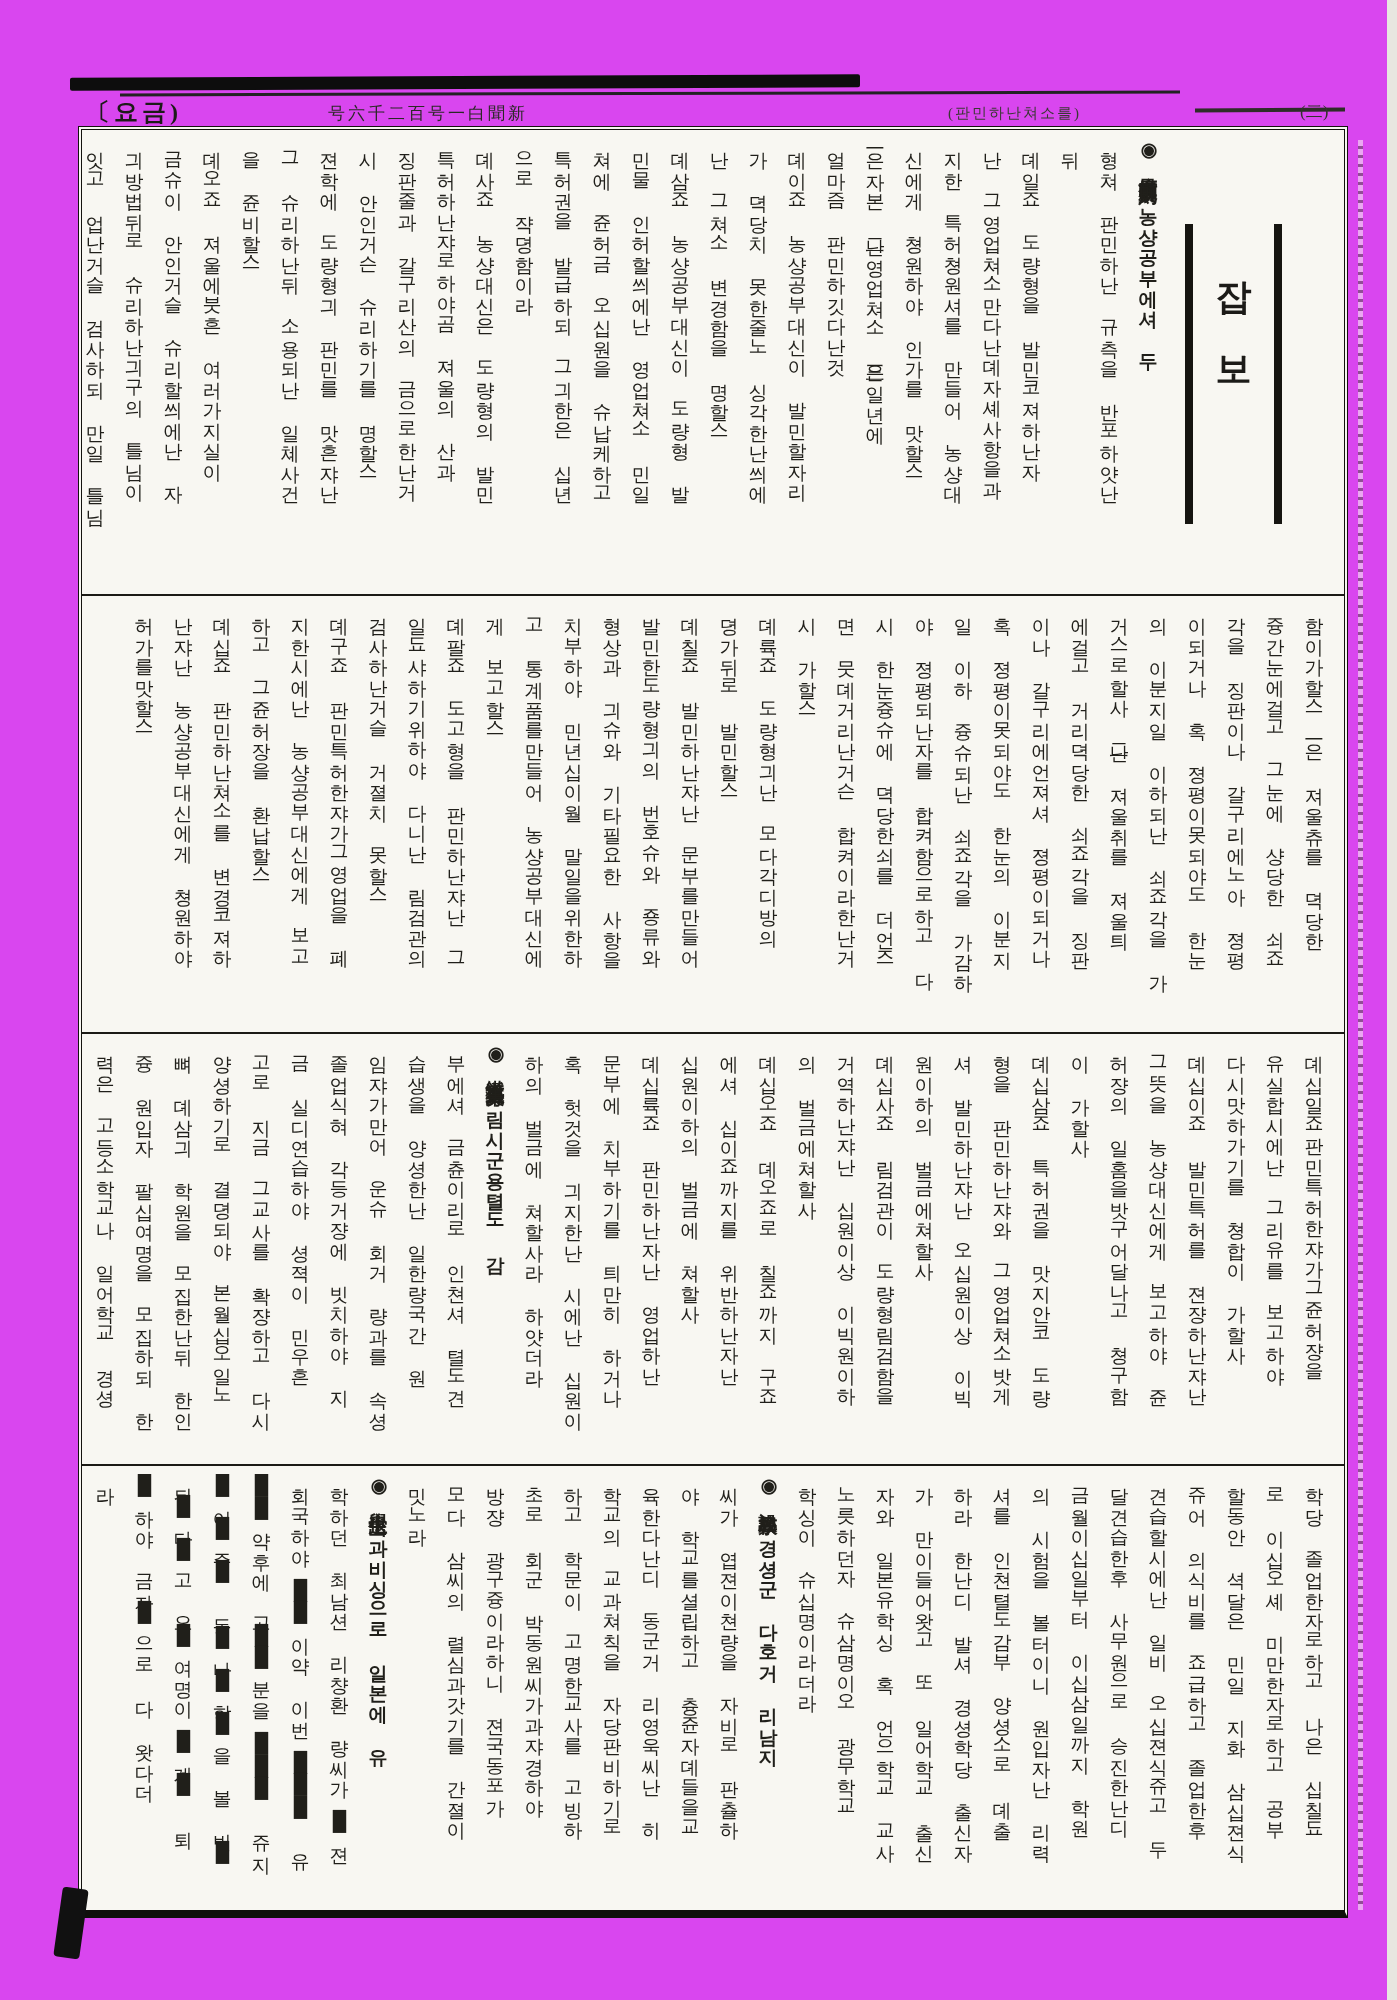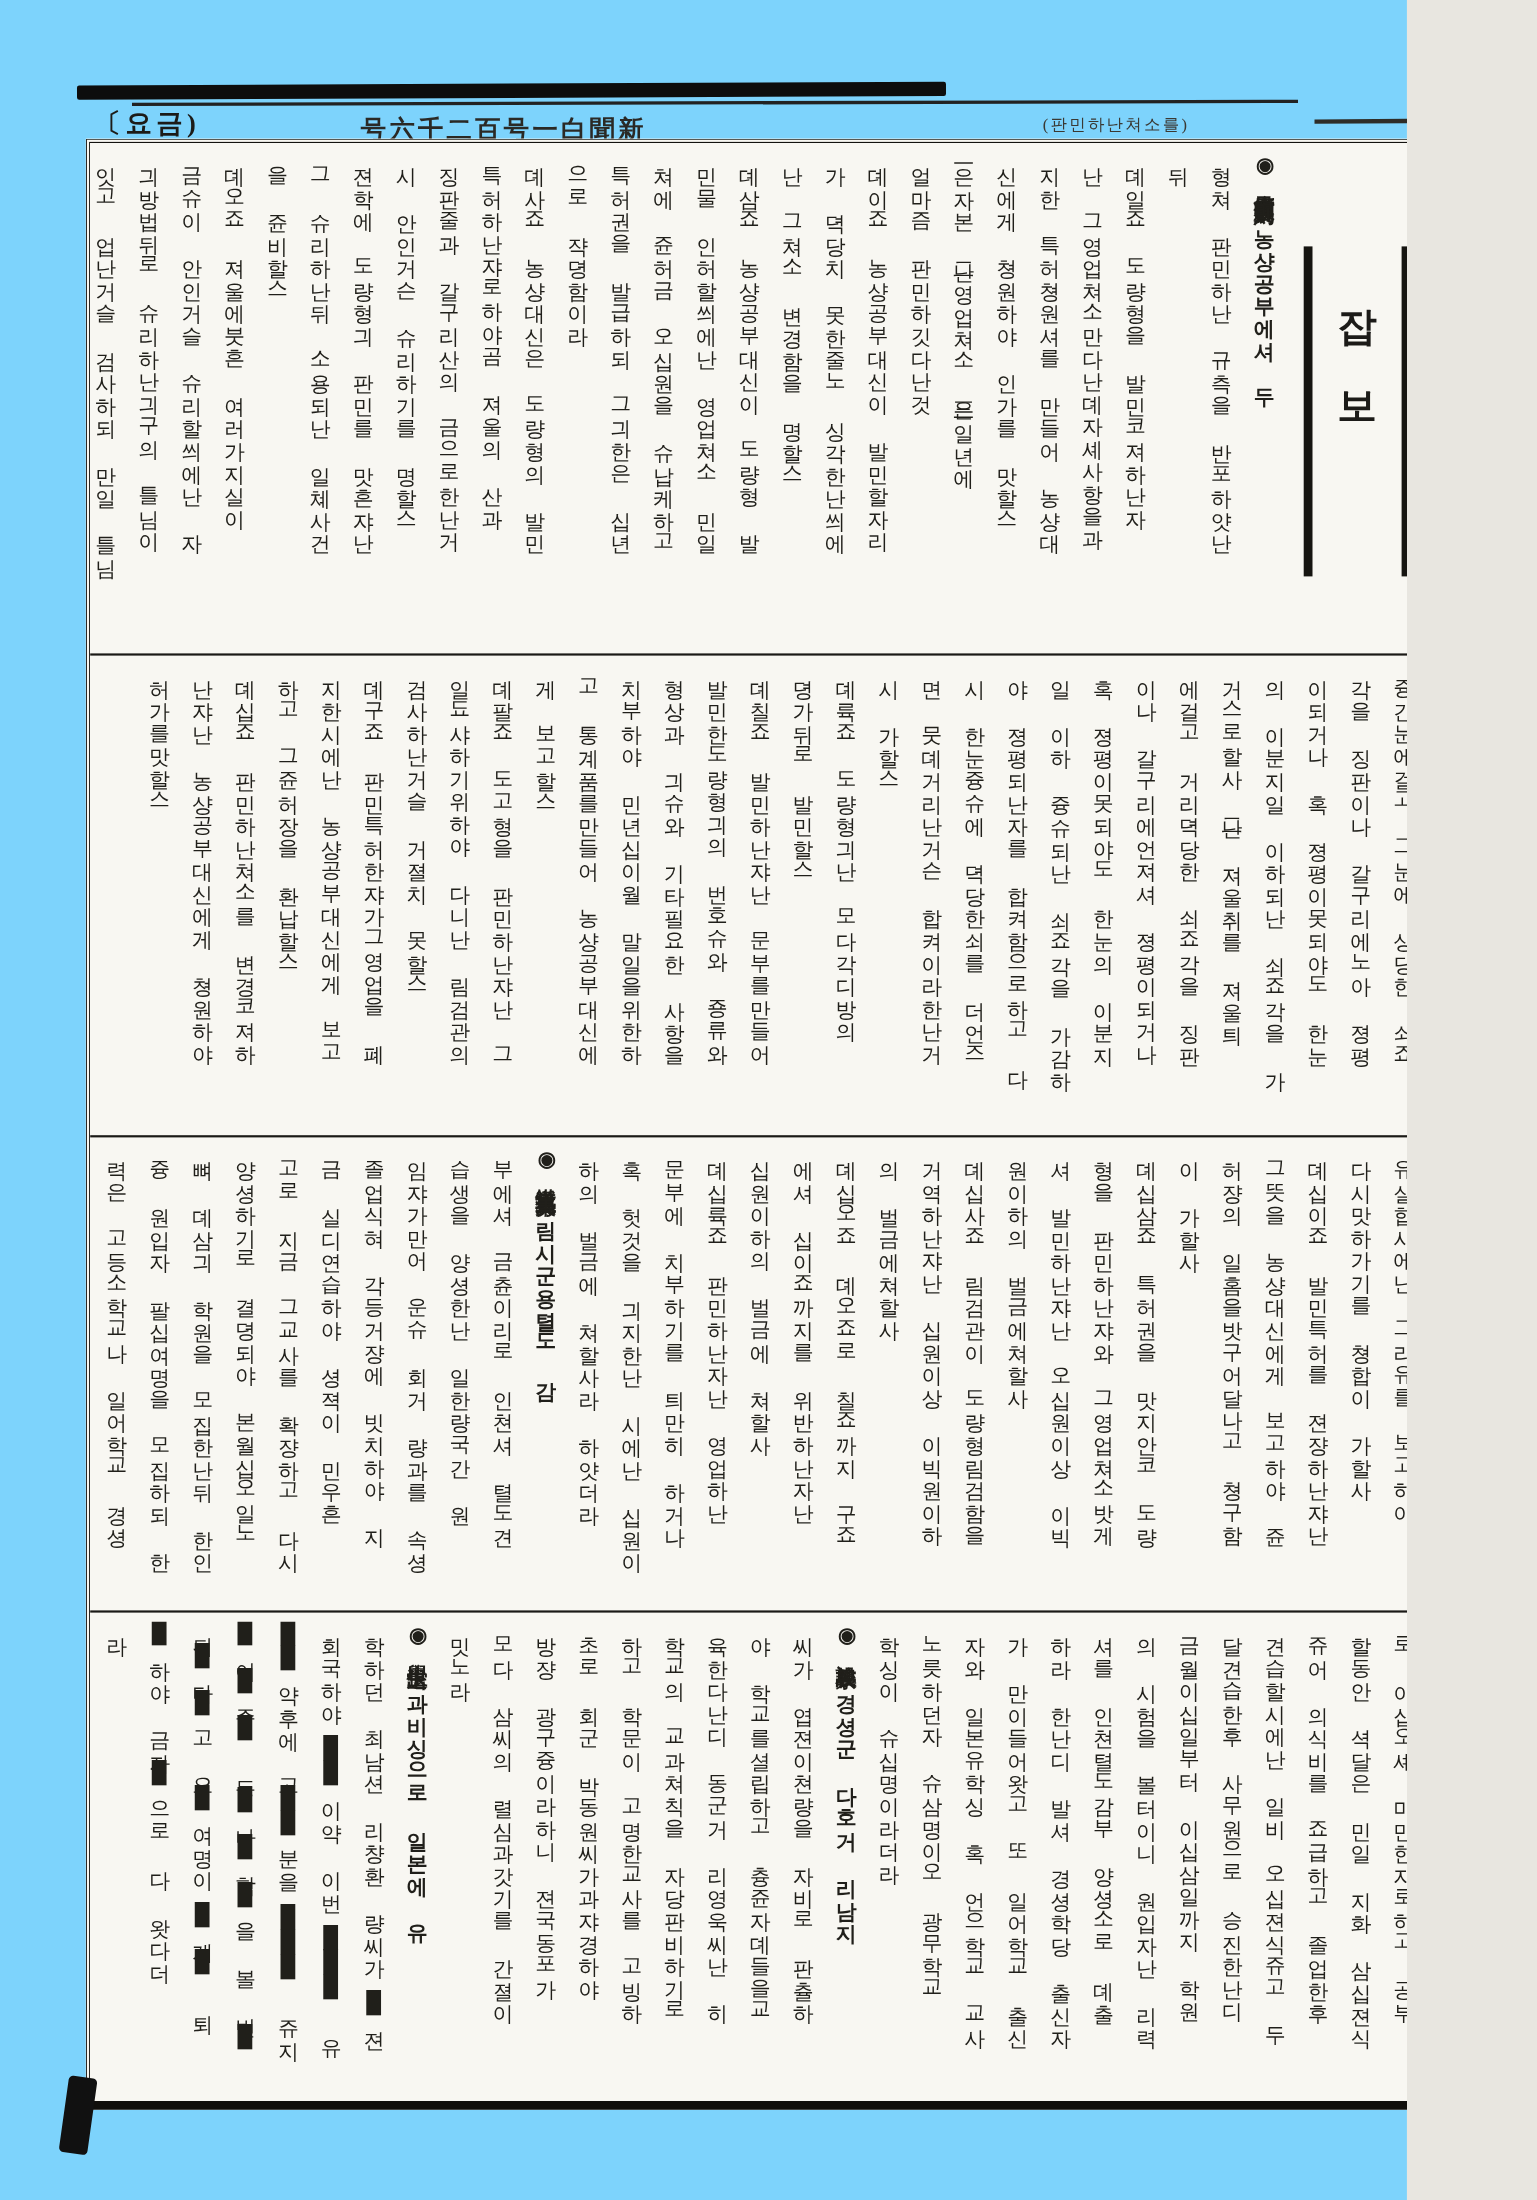--- a/index.html
+++ b/index.html
@@ -1,24 +1,24 @@
 <!DOCTYPE html>
 <html><head>
 <meta charset="utf-8">
 <style>
   html,body{margin:0;padding:0;background:#e8e6e0;}
-  .page{position:relative;width:1279px;height:2000px;background:#7dd3fc;overflow:hidden;
+  .page{position:relative;width:1387px;height:2000px;background:#d946ef;overflow:hidden;
         font-family:"Liberation Serif", serif;color:#1c1b18;}
   
   .smear1{position:absolute;left:70px;top:76px;width:790px;height:13px;background:#0d0d0d;
           transform:rotate(-0.25deg);border-radius:2px;}
   .smear2{position:absolute;left:120px;top:92px;width:1060px;height:3px;background:#222;transform:rotate(-0.15deg);}
   .masthead{position:absolute;left:78px;top:96px;width:1280px;height:30px;}
   .mh-weekday{position:absolute;left:8px;top:0;font-size:24px;font-weight:bold;letter-spacing:4px;}
-  .mh-issue{position:absolute;left:250px;top:6px;font-size:23px;letter-spacing:3px;color:#2a2925;font-weight:bold;}
+  .mh-issue{position:absolute;left:250px;top:6px;font-size:17px;letter-spacing:3px;color:#2a2925;}
   .mh-title{position:absolute;left:520px;top:-6px;font-size:32px;font-weight:bold;letter-spacing:30px;white-space:nowrap;}
   .mh-postal{position:absolute;left:870px;top:8px;font-size:15px;letter-spacing:2px;color:#3a3933;}
   .mh-page{position:absolute;left:1222px;top:4px;font-size:17px;color:#33322d;}
   
   .frame{position:absolute;left:78px;top:126px;width:1270px;height:1792px;
          border:4px double #14130f;border-bottom:8px solid #100f0c;background:#f8f7f2;
          box-sizing:border-box;display:flex;flex-direction:column;}
   .band{position:relative;box-sizing:border-box;padding:8px 10px 4px 8px;
         display:flex;flex-direction:row-reverse;justify-content:flex-start;align-items:stretch;
         border-bottom:2px solid #1b1a16;overflow:hidden;}

